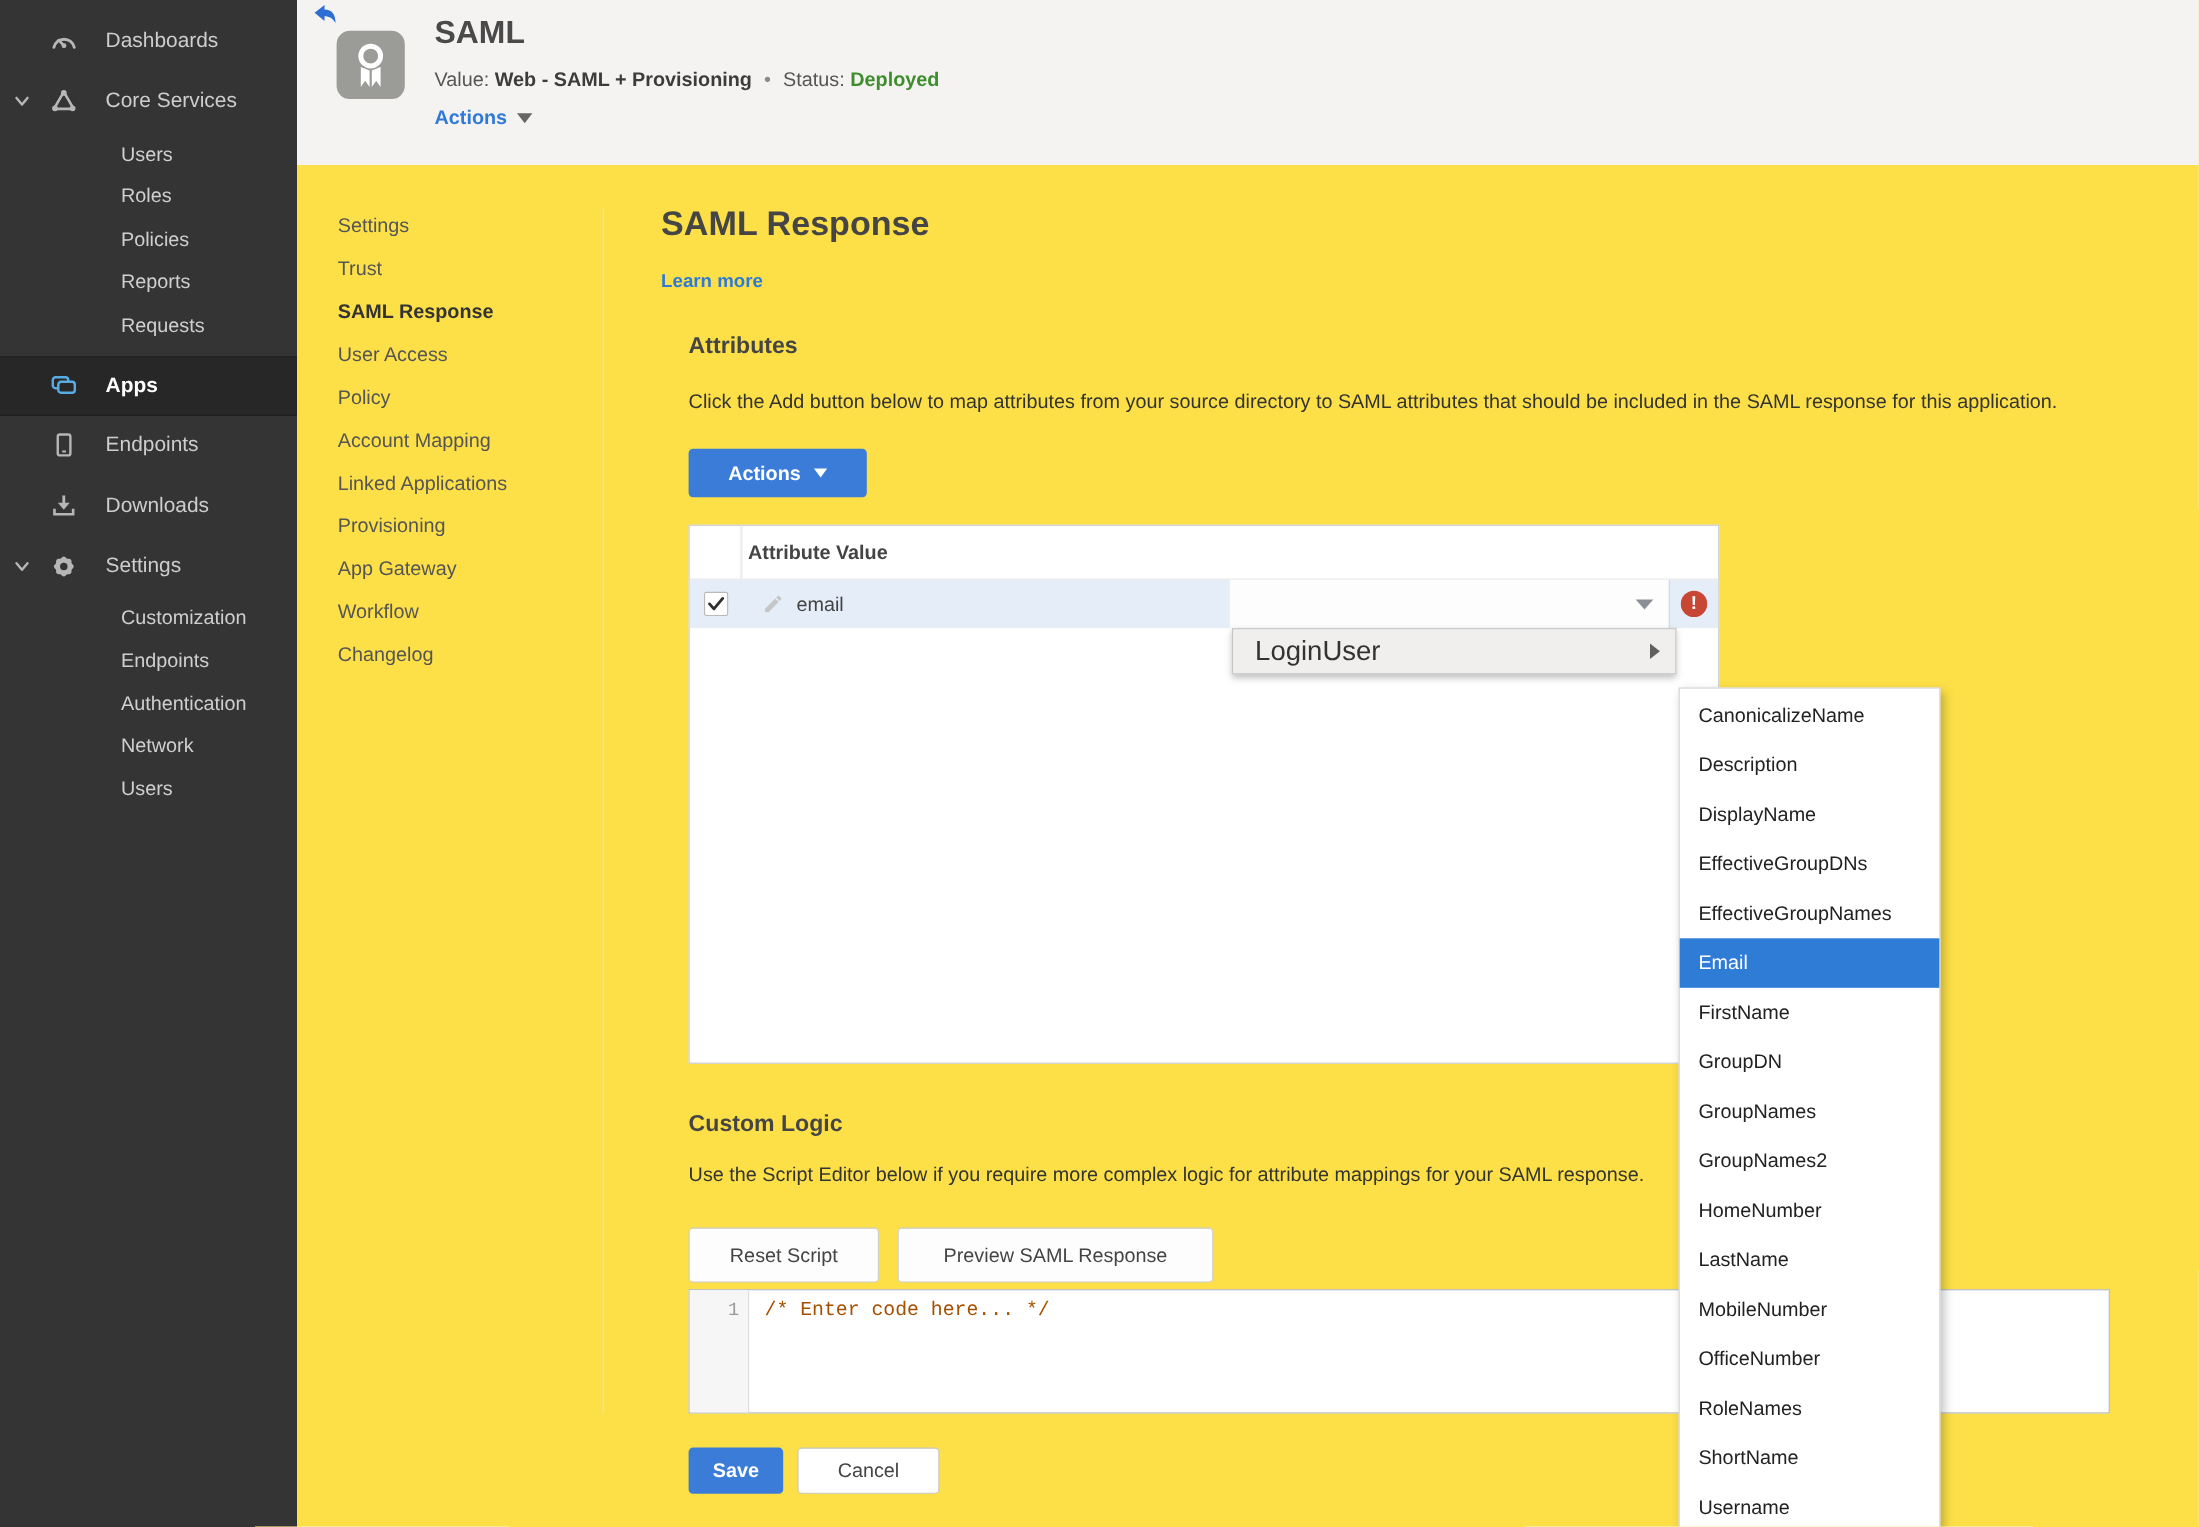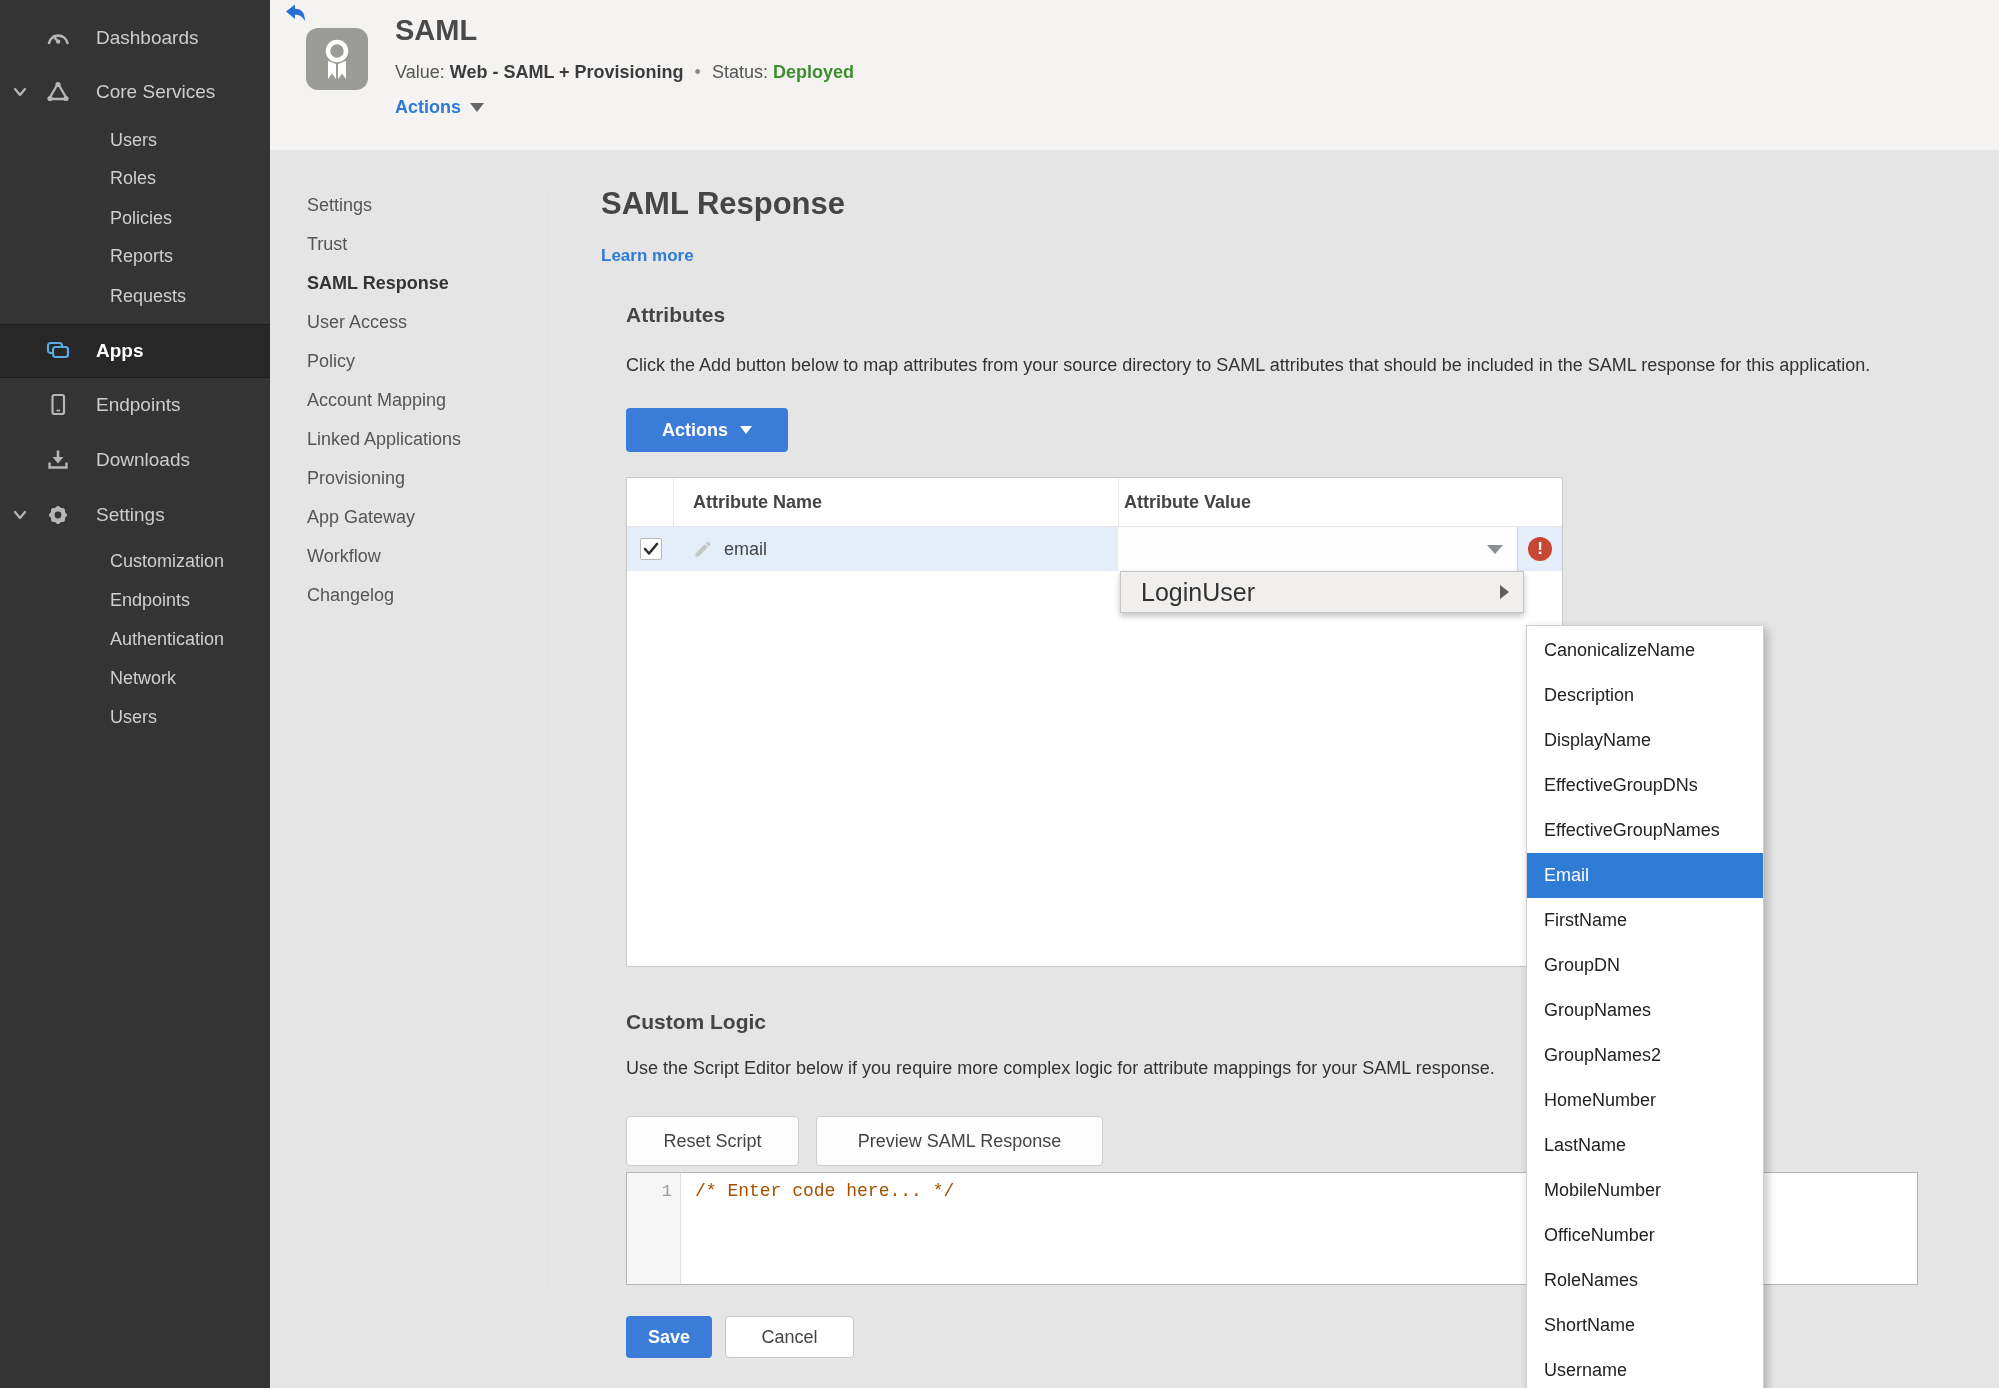--- a/index.html
+++ b/index.html
@@ -1,18 +1,18 @@
 <!DOCTYPE html>
 <html><head>
 <meta charset="utf-8">
 <style>
   * { box-sizing: border-box; margin: 0; padding: 0; }
   html,body { background:#fff; }
   body { font-family: "Liberation Sans", sans-serif; }
-  #app { position:relative; width:1999px; height:1388px; overflow:hidden; background:#e5e5e5; }
+  #app { position:relative; width:1999px; height:1388px; overflow:hidden; background:#fde047; }
 
   
   .sidebar { position:absolute; left:0; top:0; width:270px; height:1388px; background:#343434; z-index:10; }
   .side-row { position:absolute; left:0; width:270px; height:44px; display:flex; align-items:center; color:#cdcdcd; font-size:19px; cursor:pointer; }
   .side-row .chev { position:absolute; left:12px; width:16px; height:16px; display:flex; align-items:center; justify-content:center; }
   .side-row .s-icon { position:absolute; left:44px; width:28px; height:28px; display:flex; align-items:center; justify-content:center; }
   .side-row .s-label { position:absolute; left:96px; white-space:nowrap; }
   .side-sub { position:absolute; left:110px; height:36px; display:flex; align-items:center; color:#cfcfcf; font-size:18px; cursor:pointer; white-space:nowrap; }
   .side-row.selected { background:#272727; border-top:1px solid #1e1e1e; border-bottom:1px solid #1e1e1e; height:54px; }
   .side-row.selected .s-label { color:#ffffff; font-weight:bold; }
@@ -267,21 +267,20 @@
   <div class="body-text" style="left:626px; top:355px">Click the Add button below to map attributes from your source directory to SAML attributes that should be included in the SAML response for this application.</div>
 
   <div class="btn-blue actions-btn">
     <span>Actions</span>
     <span class="caret-down"></span>
   </div>
 
   <div class="attr-table">
     <div class="t-head">
       <div class="c1"></div>
-      <div class="c2">Attribute Name</div>
       <div class="c3">Attribute Value</div>
     </div>
     <div class="t-row">
       <div class="rc1">
         <span class="cbx">
           <svg width="16" height="14" viewBox="0 0 16 14">
               <polyline points="2,7 6,11.5 14,2" fill="none" stroke="#2f2f2f" stroke-width="2.6" stroke-linecap="round" stroke-linejoin="round"></polyline>
             </svg>
         </span>
       </div>

